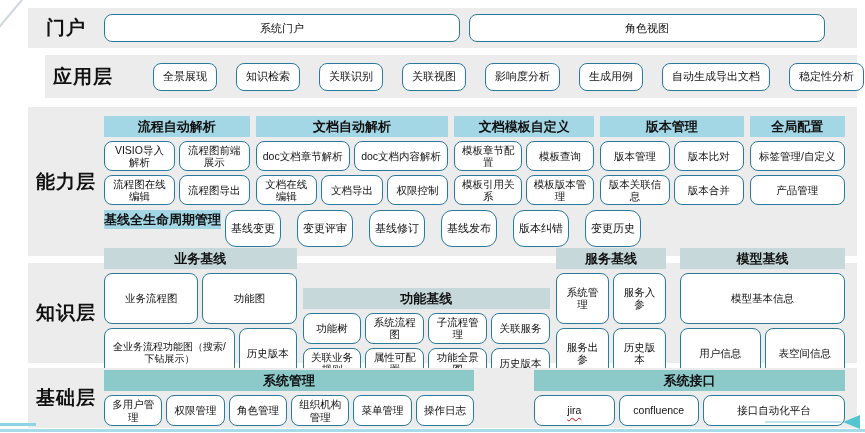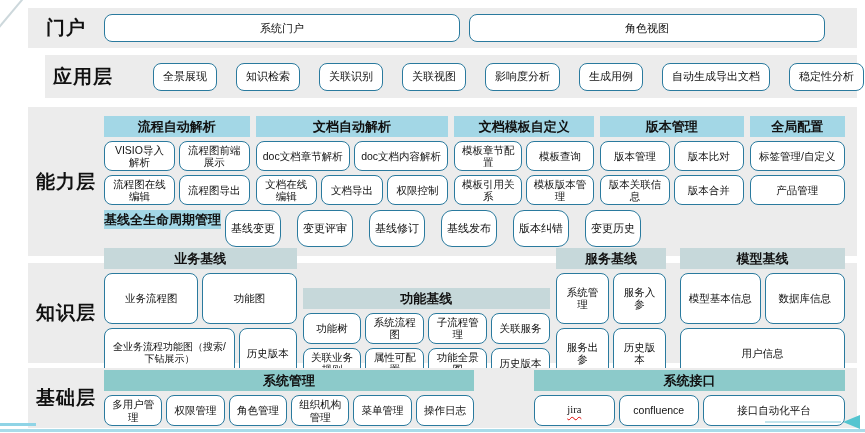--- a/index.html
+++ b/index.html
@@ -33,21 +33,21 @@
 
   
   .btn {
     background:#fff;
     border:1.5px solid var(--btn-border,#2a7a9e);
     border-radius:8px;
     display:flex; align-items:center; justify-content:center;
     text-align:center; font-size:10.5px; line-height:1.15;
     padding:2px 5px; min-width:0;
   }
-  .squiggle { text-decoration:underline wavy var(--squiggle,#e00000); text-decoration-thickness:1px; text-underline-offset:3px;font-family:Liberation Serif, serif; }
+  .squiggle { text-decoration:underline wavy var(--squiggle,#e00000); text-decoration-thickness:1px; text-underline-offset:3px; }
 
   
   .simple-row { flex:1; display:flex; gap:9px; margin-right:20px; }
   .simple-row .btn { flex:1 1 0; height:28px; font-size:11px; }
   #band-app .simple-row { gap:19px;padding-left:32px; }
   #band-app .simple-row .btn { flex:1 1 auto; white-space:nowrap; padding:2px 9px; }
 
   
   .col { flex:1; display:flex; flex-direction:column; padding:5px 0; gap:4px; }
   .groups-row { display:flex; gap:6px; }
@@ -225,24 +225,24 @@
               </div>
             <div class="group-row">
                 <div class="btn">服务出参</div>
                 <div class="btn">历史版本</div>
               </div>
           </div>
           <div class="group g-kn-4">
             <div class="group-header hdr-gray">模型基线</div>
             <div class="group-row">
                 <div class="btn">模型基本信息</div>
-                <div class="btn">数据库信息</div>
               </div>
             <div class="group-row">
                 <div class="btn">用户信息</div>
+                <div class="btn">表空间信息</div>
               </div>
           </div>
         </div>
       </div>
     </div>
   </div>
 
   <div class="band" id="band-foundation">
     <div class="band-label">基础层</div>
     <div class="band-content">

